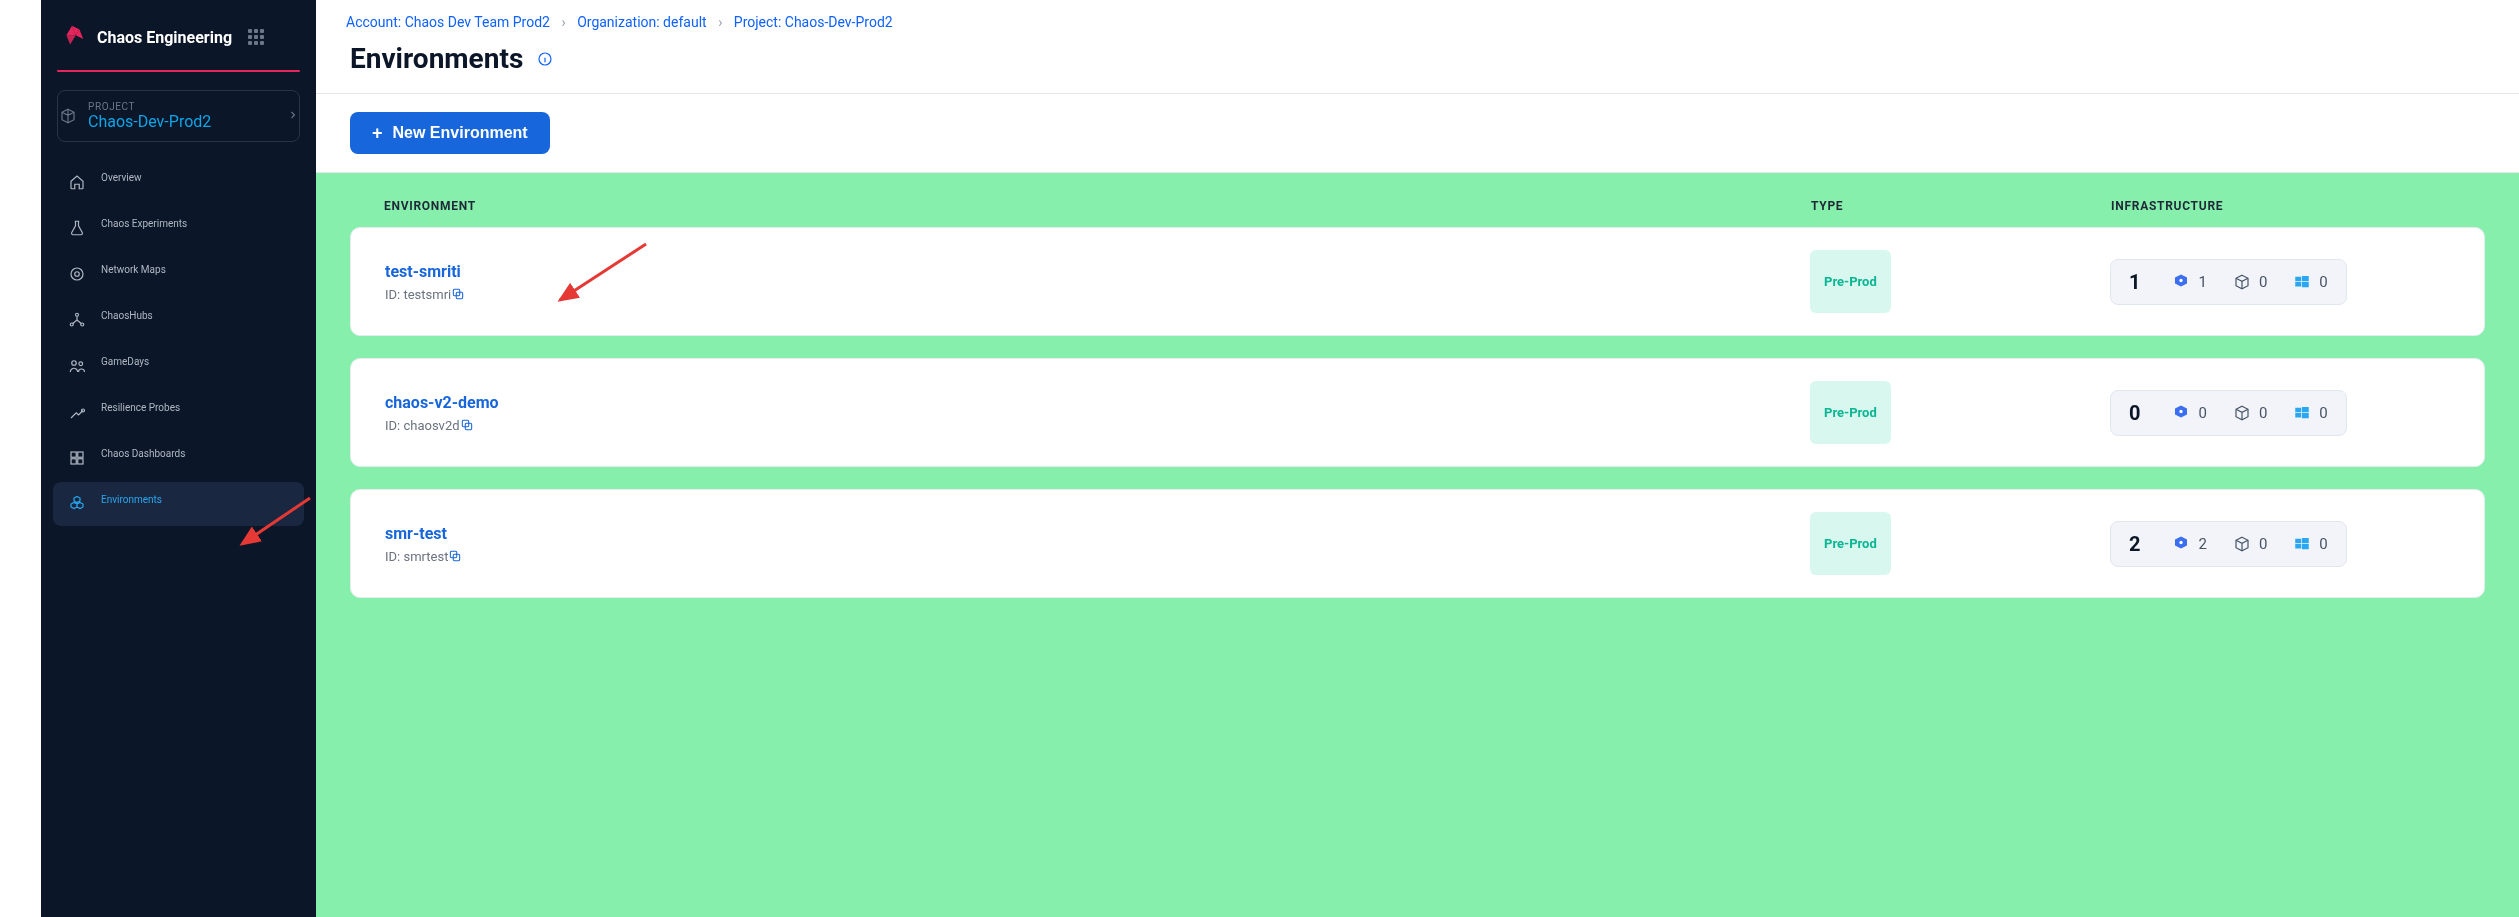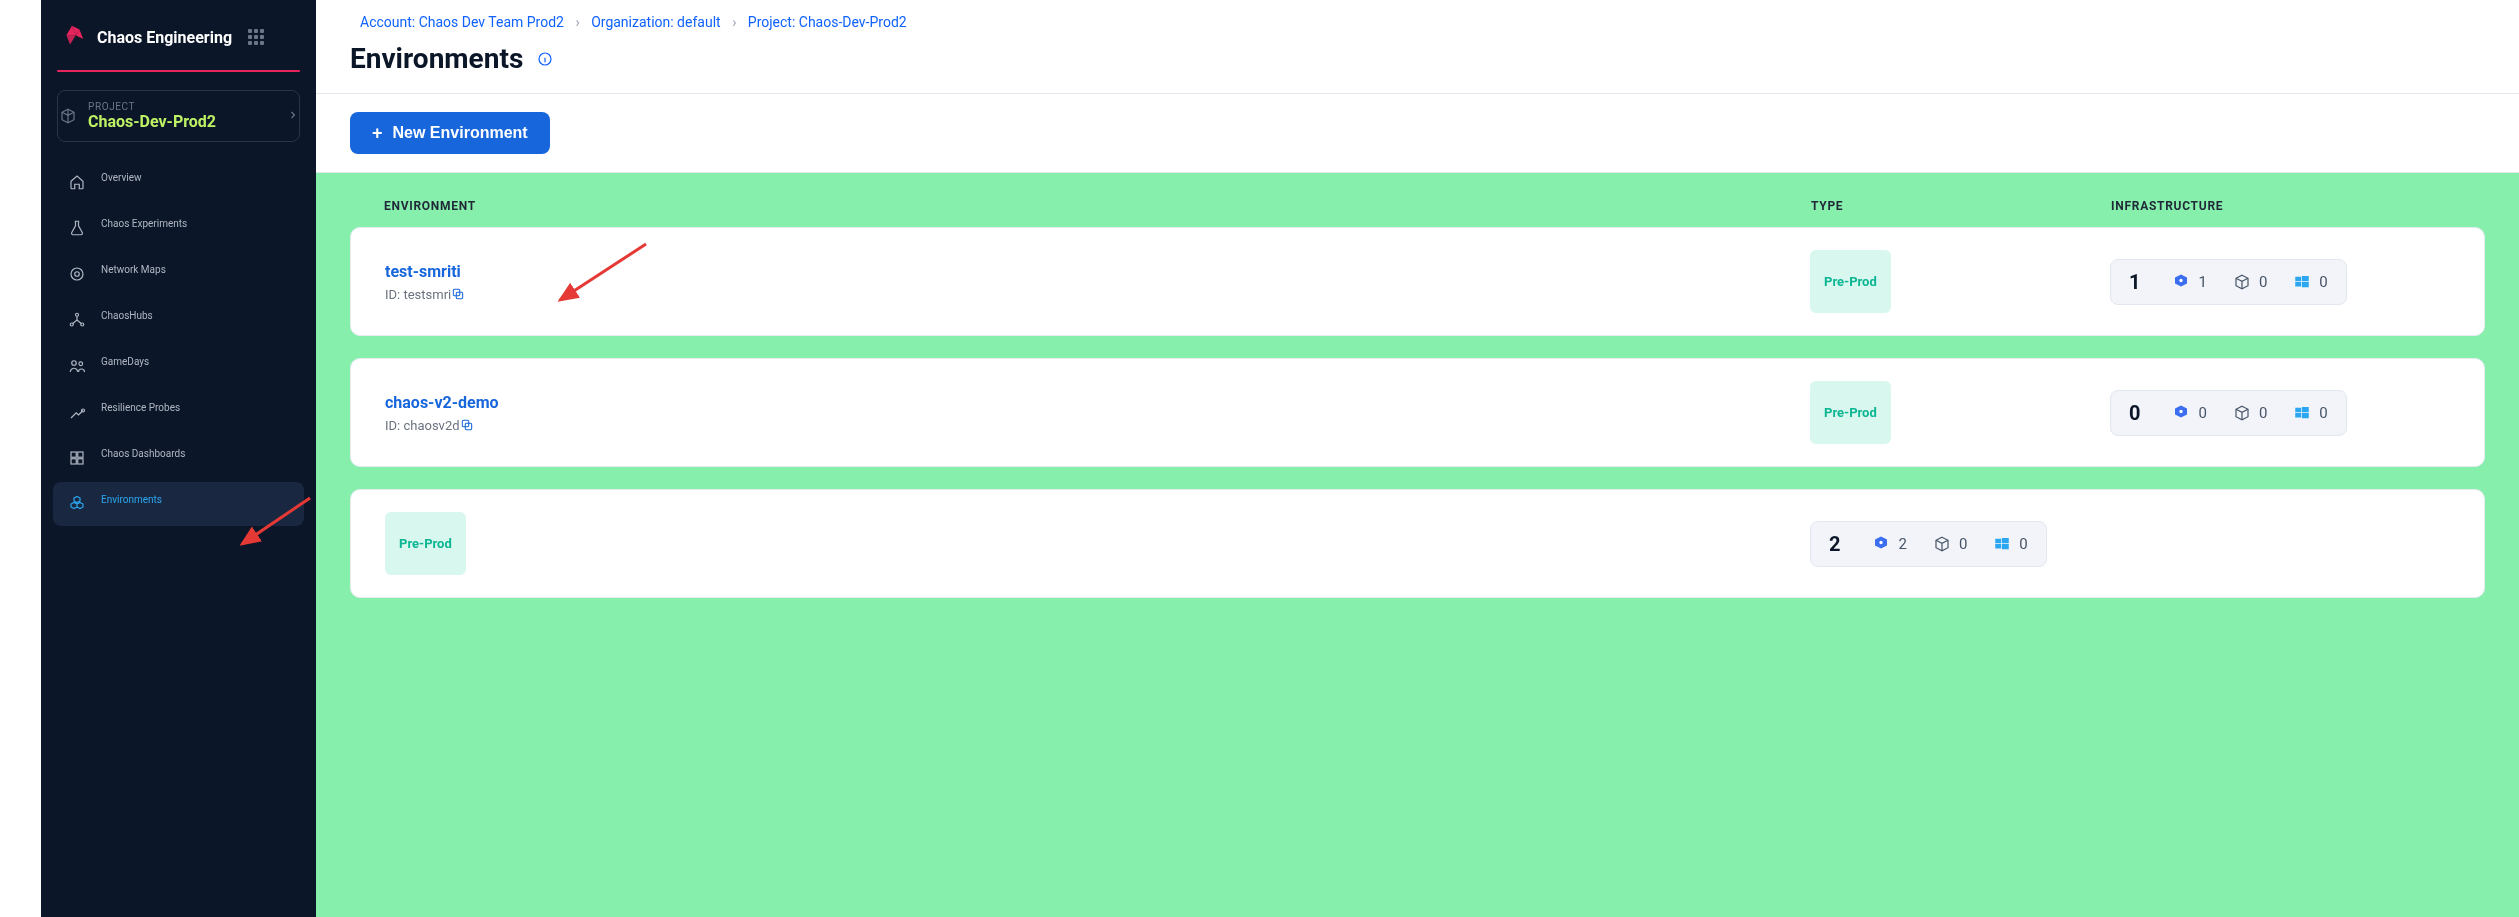--- a/index.html
+++ b/index.html
@@ -64,42 +64,42 @@
     cursor: pointer;
   }
   .project-box .chev { margin-left: auto; color:#6b7687; }
   .project-label {
     font-size: 10px;
     letter-spacing: .06em;
     color: #6b7687;
     text-transform: uppercase;
   }
   .project-name {
-    color: #bef264; font-size: 16px; font-weight: 700;
+    color: #0ea5e9; font-size: 16px; font-weight: 400;
   }
   .nav { display:flex; flex-direction:column; gap:2px; padding: 0 4px;}
   .nav-item {
     display:flex; align-items:flex-start; gap: 14px;
     padding: 12px 14px;
     border-radius: 8px;
     cursor: pointer;
     color: #b0b7c3;
     font-size: 10px;
   }
   .nav-item.active {
     background: #1a2740;
     color: #2aa7f0;
   }
   .nav-icon { width: 20px; height:20px; display:flex;align-items:center;justify-content:center; flex-shrink:0;}
   .nav-icon svg { width: 18px; height: 18px; }
 
   
   .main { flex:1; display:flex; flex-direction:column; min-width:0; }
   .crumbs {
-    padding: 14px 44px 6px;
+    padding: 14px 30px 6px;
     font-size: 14px;
     color: #6b7280;
   }
   .crumbs a { color: #0f62fe; text-decoration:none; }
   .crumbs .sep { margin: 0 8px; color:#9aa4b2; }
   .page-title-row {
     display:flex; align-items:center; gap:14px;
     padding: 6px 34px 18px;
   }
   .page-title { font-size: 28px; font-weight: 700; color:#0b1628; }
@@ -420,20 +420,30 @@
                 <rect x="3" y="12" width="8" height="6"></rect>
                 <rect x="12" y="12" width="9" height="7"></rect>
               </svg>
             </span>
             <span>0</span>
           </span>
       </div>
     </div>
 
     <div class="card">
+      <div>
+        <a href="#" class="env-name">smr-test</a>
+        <div class="env-id-row">
+          <span>ID: smrtest</span>
+          <span class="copy-icon"><svg viewBox="0 0 24 24" stroke="currentColor" fill="none" stroke-width="1.8">
+                <rect x="9" y="9" width="11" height="11" rx="2"></rect>
+                <rect x="4" y="4" width="11" height="11" rx="2"></rect>
+              </svg></span>
+        </div>
+      </div>
       <div><span class="badge">Pre-Prod</span></div>
       <div class="infra-box">
         <span class="infra-total">2</span>
         <span class="infra-item">
             <span class="ic ic-k8s">
               <svg viewBox="0 0 24 24" fill="currentColor">
                 <path d="M12 2l8 4v8l-8 4-8-4V6z"></path>
                 <circle cx="12" cy="10" r="2.2" fill="#fff"></circle>
               </svg>
             </span>

